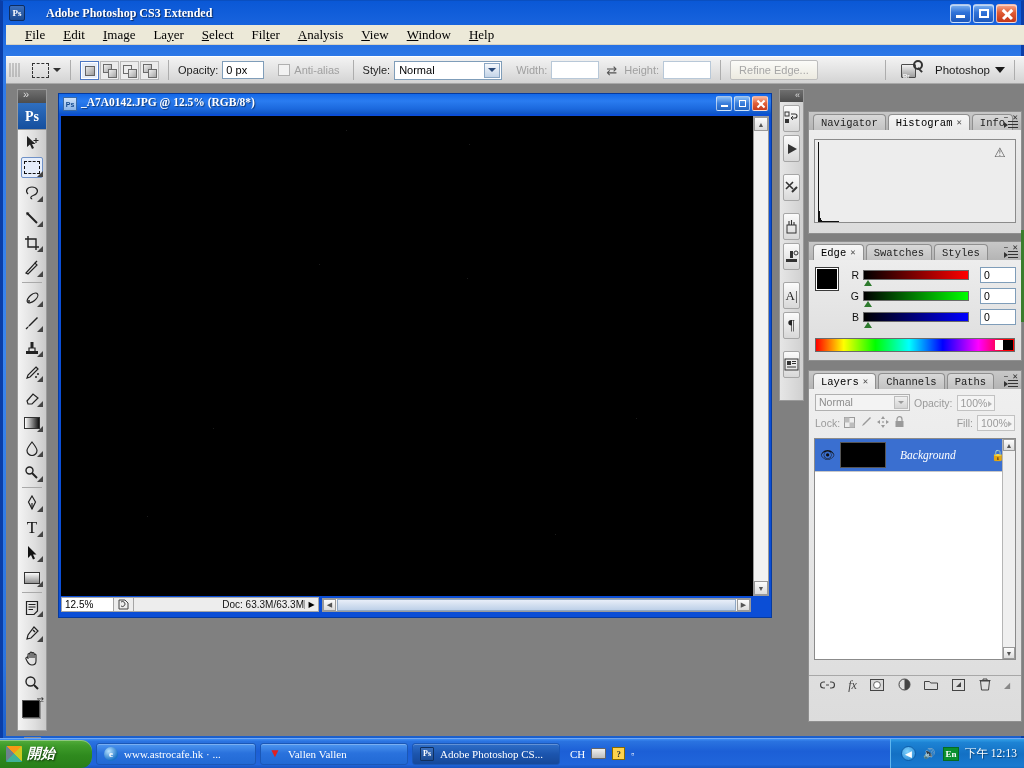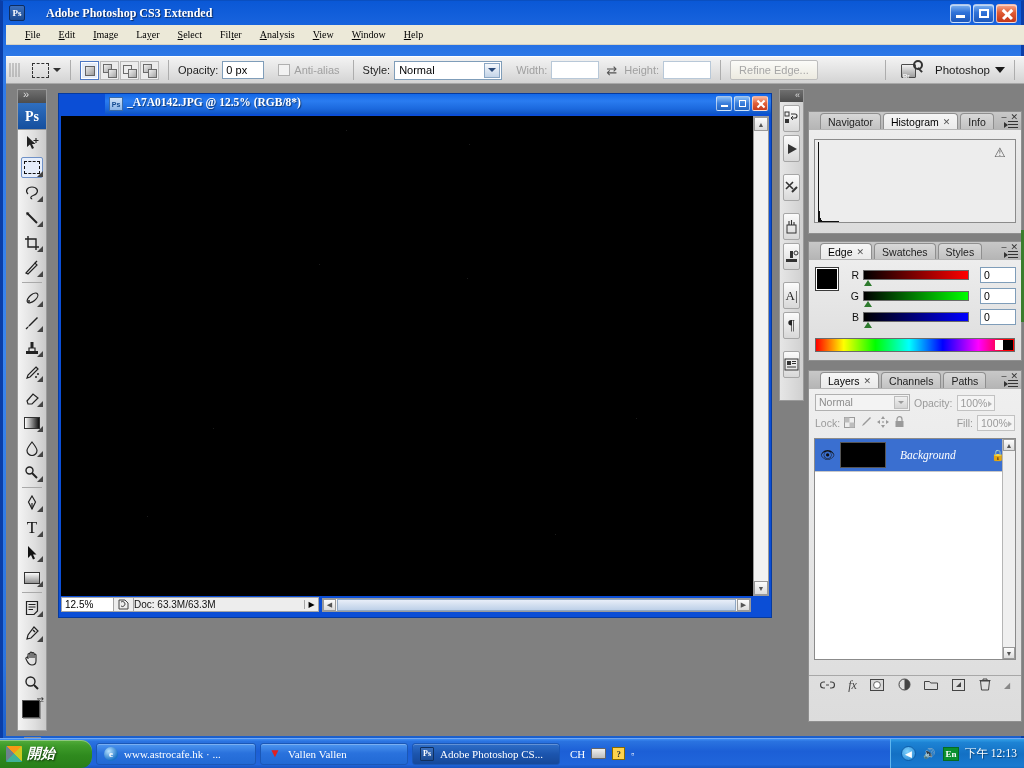--- a/index.html
+++ b/index.html
@@ -52,21 +52,21 @@
   .wb-cl i:nth-child(1){ transform:rotate(45deg); }
   .wb-cl i:nth-child(2){ transform:rotate(-45deg); }
 
   
   .menubar {
     position:absolute; left:3px; top:24px; width:1018px; height:20px;
     background:#ece9d8; border-bottom:1px solid #d6d2c2;
     display:flex; align-items:center; padding-left:10px;
   }
   .menu-item {
-    padding:2px 9px; color:#000; font-size:10px;
+    padding:2px 9px; color:#000; font-size:13px;
     font-family:"Liberation Serif", serif;
     cursor:default;
   }
   .menu-item u { text-decoration:underline; }
 
   
   .optionsbar {
     position:absolute; left:3px; top:55px; width:1018px; height:28px;
     background:linear-gradient(180deg,#f3f3f3,#e2e2e2 55%,#d3d3d3);
     border-top:1px solid #fff; border-bottom:1px solid #a8a8a8;
@@ -225,21 +225,20 @@
   .qm-btn .circ { width:8px;height:8px;border:1px solid #444;border-radius:50%; }
   .qm-btn.on { background:#cfcfcf; }
   .tb-screen { height:20px; display:flex; justify-content:center; align-items:center; }
   .tb-screen .sq { width:12px;height:10px; border:1px solid #555; background:#ddd; }
 
   
   .docwin {
     position:absolute; left:55px; top:92px; width:714px; height:525px;
     background:#0b4ed6;
     border:1px solid #063a9e;
-    padding-left:46px;
   }
   .doc-title {
     height:20px;
     background:linear-gradient(180deg,#1368e8 0%,#2a7cf0 35%,#1b68dd 75%,#0f55c4 100%);
     position:relative;
   }
   .doc-icon {
     position:absolute; left:4px; top:3px; width:14px;height:14px;
     background:linear-gradient(180deg,#cfe2f8,#8ab4e8);
     border:1px solid #3a6ba8;
@@ -292,21 +291,21 @@
     display:flex; align-items:center; font-size:10px;
   }
   .zoomfield {
     width:52px; height:100%; border-right:1px solid #a5a5a5;
     padding-left:3px; display:flex; align-items:center; background:#fff;
   }
   .sizeicon {
     width:20px; height:100%; border-right:1px solid #a5a5a5;
     display:flex; align-items:center; justify-content:center;
   }
-  .docinfo { flex:1; text-align:left; color:#111; }
+  .docinfo { flex:1; text-align:right; color:#111; }
   .statarrow {
     width:14px; border-left:1px solid #a5a5a5; display:flex;
     align-items:center; justify-content:center; font-size:8px;
   }
 
   
   .icondock {
     position:absolute; left:776px; top:88px; width:25px; height:312px;
     background:linear-gradient(90deg,#e6e6e6,#d0d0d0);
     border:1px solid #999;
@@ -323,23 +322,23 @@
   }
   .dock-gap { height:6px; }
 
   
   .palette {
     position:absolute; left:805px; width:214px;
     background:linear-gradient(180deg,#f0f0f0,#dcdcdc);
     border:1px solid #8f8f8f;
   }
   .pal-tabs {
-    height:18px; display:flex; align-items:center;
+    height:18px; display:flex; align-items:flex-end;
     background:linear-gradient(180deg,#c8c8c8,#b4b4b4);
-    position:relative; padding-left:11px;
+    position:relative; padding-left:4px;font-family:Liberation Mono, monospace;
   }
   .pal-tab {
     height:16px; padding:0 7px; margin-right:2px;
     background:linear-gradient(180deg,#d8d8d8,#c2c2c2);
     border:1px solid #8f8f8f; border-bottom:none;
     border-radius:4px 4px 0 0; font-size:10.5px; color:#222;
     display:flex; align-items:center; gap:4px;
   }
   .pal-tab.active {
     background:linear-gradient(180deg,#f6f6f6,#eaeaea); color:#000;

